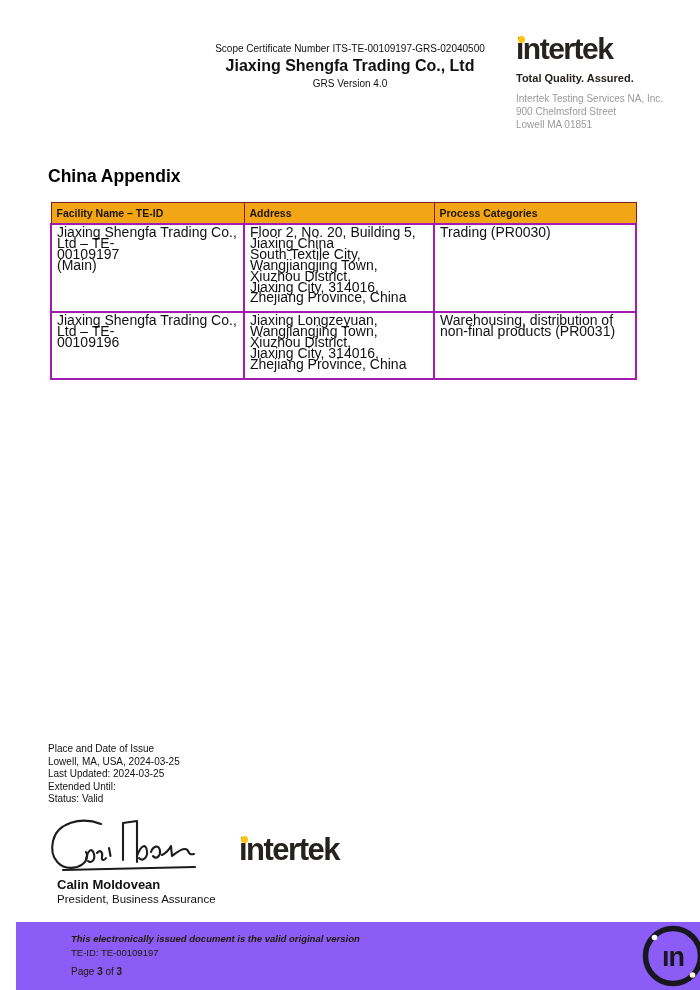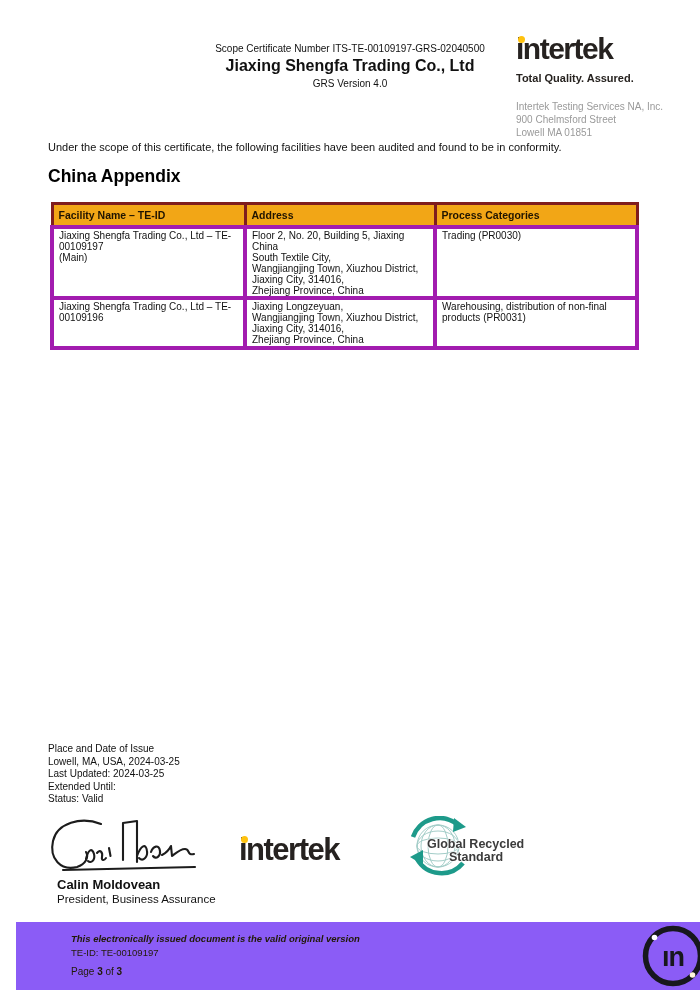--- a/index.html
+++ b/index.html
@@ -19,35 +19,35 @@
   .itk { position:relative; display:inline-block; font-weight:bold; color:#262220;
          letter-spacing:-1.5px; line-height:1; }
   .itk-dot { position:absolute; background:#FFC20E; border-radius:50%; }
   .itk-top { font-size:30px; }
   .itk-top .itk-dot { left:2px; top:2px; width:7px; height:7px; }
   .itk-bottom { font-size:31px; }
   .itk-bottom .itk-dot { left:2px; top:2px; width:7px; height:7px; }
 
   .brand-top { position:absolute; left:516px; top:34px; width:175px; }
   .brand-tagline { margin-top:8px; font-size:11px; font-weight:bold; color:#26221f; }
-  .brand-address { margin-top:16px; font-size:10px; line-height:13px; color:#9a9a9a; }
+  .brand-address { margin-top:8px; font-size:10px; line-height:13px; color:#9a9a9a; }
 
   
   .intro { position:absolute; left:48px; top:141px; width:620px; font-size:11px; color:#111; }
   .section-title { position:absolute; left:48px; top:166px; font-size:17.5px; font-weight:bold; color:#000; }
 
   table.sites { position:absolute; left:50px; top:202px; width:585px;
                 border-collapse:collapse; table-layout:fixed; }
   table.sites th {
     background:#F2A616; color:#201400; font-size:10.5px; font-weight:bold;
-    text-align:left; padding:4px 5px; border:3px solid #7f1d1d;
+    text-align:left; padding:4px 5px; border:1px solid #7f1d1d;
   }
   table.sites td {
-    font-size:10px; line-height:10.9px; color:#111; vertical-align:top;
-    padding:2px 5px 0 5px; border:4px solid #a21caf;
+    font-size:14px; line-height:10.9px; color:#111; vertical-align:top;
+    padding:2px 5px 8px 5px; border:2px solid #a21caf;
   }
   .col1 { width:193px; } .col2 { width:190px; } .col3 { width:202px; }
 
   
   .issue-block { position:absolute; left:48px; top:743px; font-size:10px; line-height:12.5px; color:#111; }
 
   
   .signature { position:absolute; left:45px; top:815px; }
   .signer-name  { position:absolute; left:57px; top:877px; font-size:13px; font-weight:bold; color:#111; }
   .signer-title { position:absolute; left:57px; top:893px; font-size:11.5px; color:#111; }
@@ -86,21 +86,20 @@
   <div class="brand-top">
     <span class="itk itk-top"><span>intertek</span><i class="itk-dot"></i></span>
     <div class="brand-tagline">Total Quality. Assured.</div>
     <div class="brand-address">
       <div>Intertek Testing Services NA, Inc.</div>
       <div>900 Chelmsford Street</div>
       <div>Lowell MA 01851</div>
     </div>
   </div>
 
-  <div class="intro">Under the scope of this certificate, the following facilities have been audited and found to be in conformity.</div>
 
   <div class="section-title">China Appendix</div>
 
   <table class="sites">
     <colgroup>
         <col class="col1">
         <col class="col2">
         <col class="col3">
       </colgroup>
     <thead>
@@ -164,39 +163,20 @@
     </g>
   </svg>
 
   <div class="signer-name">Calin Moldovean</div>
   <div class="signer-title">President, Business Assurance</div>
 
   <div class="logo-bottom">
     <span class="itk itk-bottom"><span>intertek</span><i class="itk-dot"></i></span>
   </div>
 
-  <div class="grs">
-    <svg width="120" height="62" viewBox="0 0 120 62">
-      <g stroke="#a3cdc8" fill="none" stroke-width="1">
-        <circle cx="36" cy="30" r="21"></circle>
-        <ellipse cx="36" cy="30" rx="10" ry="21"></ellipse>
-        <ellipse cx="36" cy="30" rx="17" ry="21"></ellipse>
-        <ellipse cx="36" cy="30" rx="21" ry="8"></ellipse>
-        <ellipse cx="36" cy="30" rx="21" ry="15"></ellipse>
-      </g>
-      <g stroke="#1D9A8A" fill="none" stroke-width="4.5">
-        <path d="M 11,21 A 28 28 0 0 1 56,9"></path>
-        <path d="M 61,47 A 28 28 0 0 1 15,43"></path>
-      </g>
-      <path d="M 52,2 L 64,11 L 51,16 Z" fill="#1D9A8A"></path>
-      <path d="M 21,49 L 8,41 L 21,34 Z" fill="#1D9A8A"></path>
-    </svg>
-    <span class="grs-l1">Global Recycled</span>
-    <span class="grs-l2">Standard</span>
-  </div>
 
   <div class="footer-bar">
     <div class="footer-notice">This electronically issued document is the valid original version</div>
     <div class="footer-teid">TE-ID: TE-00109197</div>
     <div class="footer-page"><span>Page </span><b>3</b><span> of </span><b>3</b></div>
     <svg class="in-mark" width="64" height="64" viewBox="0 0 64 64">
       <circle cx="32" cy="32" r="27.5" fill="none" stroke="#17171d" stroke-width="5.5"></circle>
       <text x="32" y="42" font-family="Liberation Sans, sans-serif" font-size="27" font-weight="bold" fill="#17171d" text-anchor="middle" letter-spacing="-1">ın</text>
       <circle cx="13.5" cy="13.5" r="2.8" fill="#ffffff"></circle>
       <circle cx="51.5" cy="51" r="2.8" fill="#fff6dc"></circle>

